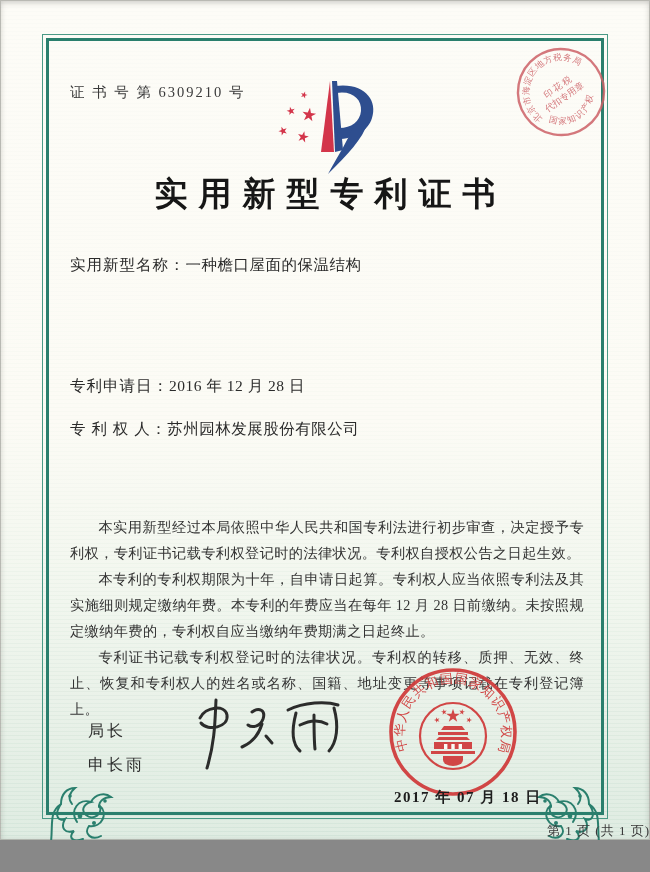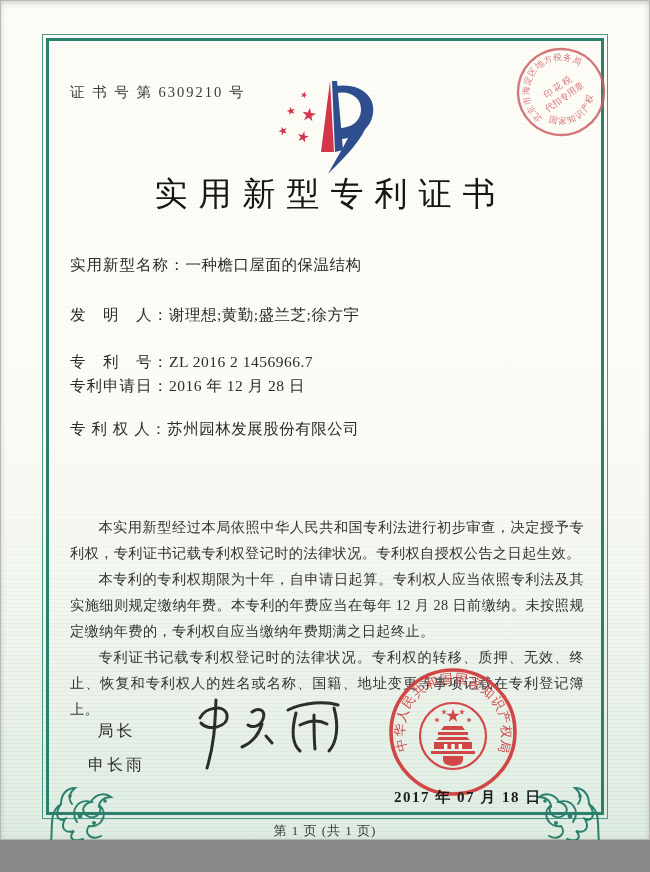--- a/index.html
+++ b/index.html
@@ -9,33 +9,33 @@
     font-family:"Liberation Serif","DejaVu Serif",serif;color:#222;}
   .texture{position:absolute;inset:0;pointer-events:none;
     background:repeating-linear-gradient(0deg,rgba(104,168,138,.10) 0 1px,transparent 1px 4px);
     -webkit-mask-image:linear-gradient(180deg,rgba(0,0,0,.18) 0%,rgba(0,0,0,.22) 55%,rgba(0,0,0,.85) 100%);
     mask-image:linear-gradient(180deg,rgba(0,0,0,.18) 0%,rgba(0,0,0,.22) 55%,rgba(0,0,0,.85) 100%);}
   .frame-outer{position:absolute;left:42px;right:42px;top:34px;bottom:21px;border:1px solid #4a9a86;}
   .frame-inner{position:absolute;left:46px;right:46px;top:38px;bottom:25px;border:3px solid #2a7f6d;}
   .cert-number{position:absolute;left:70px;top:83px;font-size:14.5px;letter-spacing:2px;color:#3a3a3a;}
   .logo{position:absolute;left:268px;top:78px;}
   .tax-stamp{position:absolute;left:505px;top:36px;opacity:.85;}
-  .title{position:absolute;left:0;right:0;top:172px;text-align:center;font-size:33px;font-weight:400;
+  .title{position:absolute;left:0;right:0;top:172px;text-align:center;font-size:33px;font-weight:700;
     letter-spacing:11px;color:#161616;text-indent:11px;}
   .field{position:absolute;left:70px;width:500px;font-size:15.5px;color:#2b2b2b;letter-spacing:.5px;white-space:nowrap;}
   .field .lab{letter-spacing:1px;margin-top:39px;}
   .body-text{position:absolute;left:70px;top:514px;width:514px;font-size:14.2px;line-height:26px;
     color:#333;text-align:justify;letter-spacing:.4px;}
   .body-text p{margin:0;text-indent:2em;}
   .signer{position:absolute;left:88px;top:714px;font-family:"Liberation Sans","DejaVu Sans",sans-serif;
-    font-size:16px;color:#2e2e2e;letter-spacing:3px;line-height:34px;text-align:center;}
+    font-size:16px;color:#2e2e2e;letter-spacing:3px;line-height:34px;}
   .signature{position:absolute;left:186px;top:682px;}
   .seal{position:absolute;left:383px;top:662px;opacity:.93;}
   .seal-date{position:absolute;left:394px;top:788px;font-size:15px;color:#1d1d1d;letter-spacing:1.5px;font-weight:600;}
-  .footer{position:absolute;left:0;right:0;top:822px;text-align:center;font-size:13px;color:#3a3a3a;letter-spacing:1px;}
+  .footer{position:absolute;left:0;right:0;top:822px;text-align:right;font-size:13px;color:#3a3a3a;letter-spacing:1px;}
   .flourish{position:absolute;top:766px;color:#2a7f6d;}
   .flourish.bl{left:47px;}
   .flourish.br{right:47px;transform:scaleX(-1);}
   svg text{font-family:"Liberation Serif","DejaVu Serif",serif;}
 </style>
 </head>
 <body>
 
 <div class="photo">
   <div class="texture"></div>
@@ -109,26 +109,20 @@
         <textPath href="#taxBottom">国家知识产权局</textPath>
       </text>
     </g>
   </svg>
 
   <h1 class="title" style="margin:0;">实用新型专利证书</h1>
 
   <div class="field" style="top:255px">
     <span class="lab">实用新型名称：</span><span>一种檐口屋面的保温结构</span>
   </div>
-  <div class="field" style="top:305px">
-    <span class="lab">发　明　人：</span><span>谢理想;黄勤;盛兰芝;徐方宇</span>
-  </div>
-  <div class="field" style="top:352px">
-    <span class="lab">专　利　号：</span><span>ZL 2016 2 1456966.7</span>
-  </div>
   <div class="field" style="top:376px">
     <span class="lab">专利申请日：</span><span>2016 年 12 月 28 日</span>
   </div>
   <div class="field" style="top:419px">
     <span class="lab">专 利 权 人：</span><span>苏州园林发展股份有限公司</span>
   </div>
 
   <div class="body-text">
     <p>本实用新型经过本局依照中华人民共和国专利法进行初步审查，决定授予专利权，专利证书记载专利权登记时的法律状况。专利权自授权公告之日起生效。</p>
     <p>本专利的专利权期限为十年，自申请日起算。专利权人应当依照专利法及其实施细则规定缴纳年费。本专利的年费应当在每年 12 月 28 日前缴纳。未按照规定缴纳年费的，专利权自应当缴纳年费期满之日起终止。</p>

